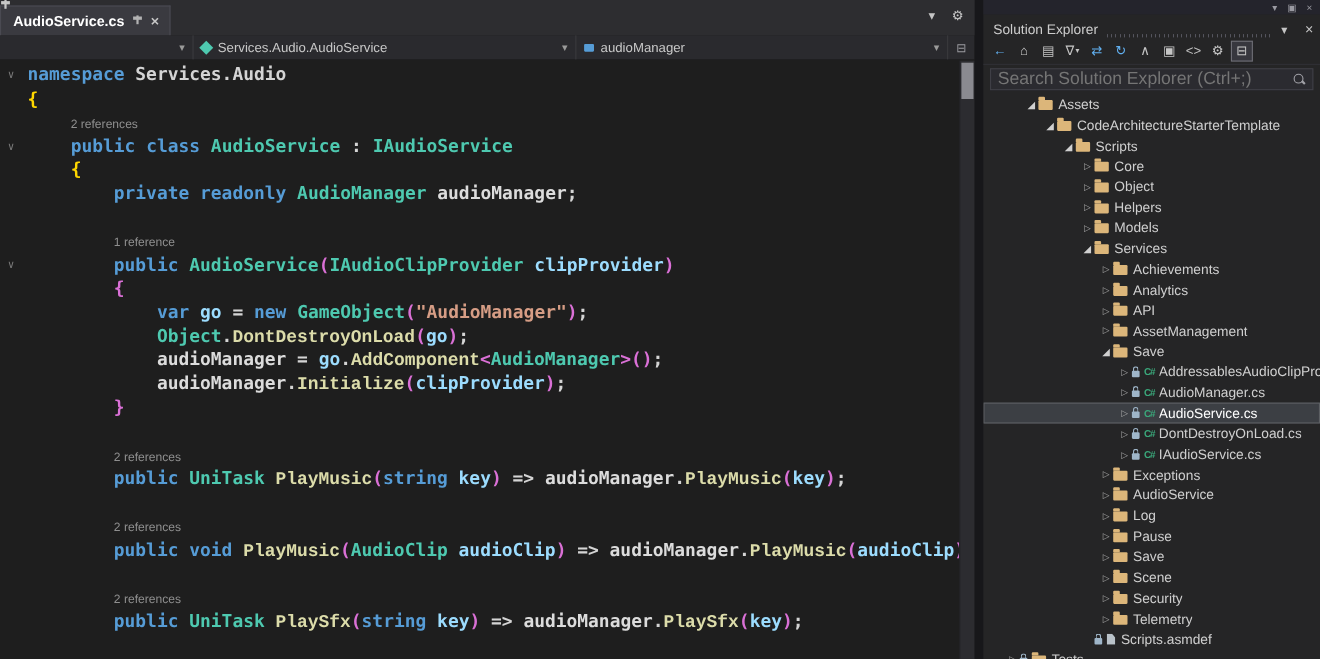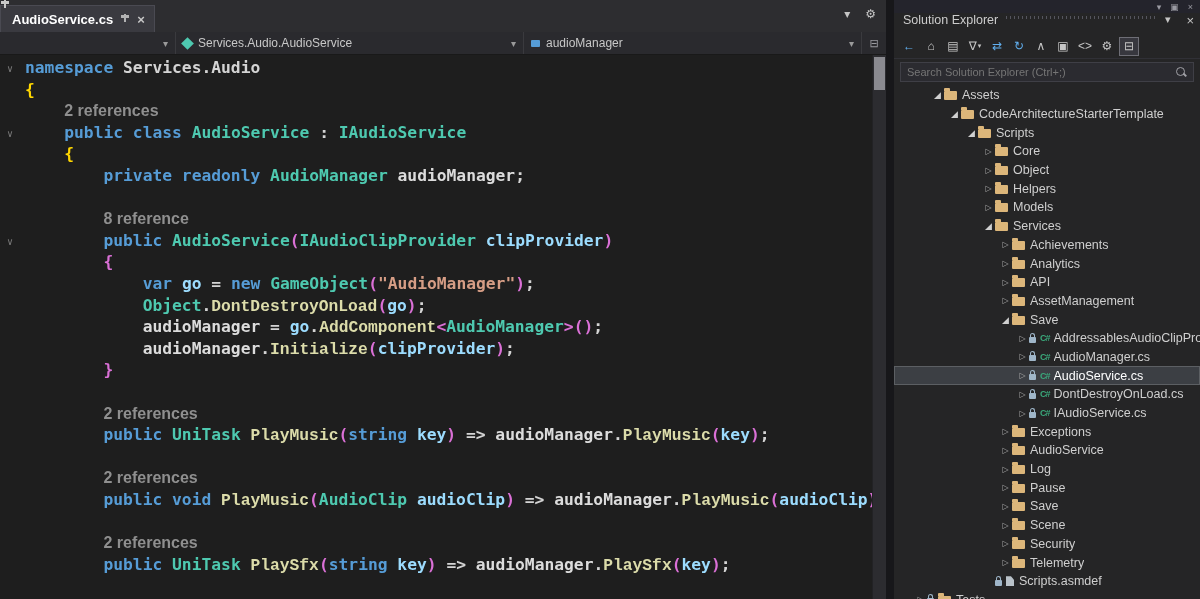--- a/index.html
+++ b/index.html
@@ -28,55 +28,55 @@
   .nav-member { flex:1; min-width:0; }
   .classicon { width:9px; height:9px; background:var(--type,#4EC9B0); transform:rotate(45deg); flex:none; }
   .fieldicon { width:9px; height:7px; background:var(--keyword,#569CD6); border-radius:1px; flex:none; }
   .nav-split { width:24px; display:flex; align-items:center; justify-content:center; color:#9a9aa0; font-size:11px; }
 
   .code-area { flex:1; position:relative; background:#1e1e1e; overflow:hidden; }
   .code-lines { position:absolute; left:0; top:0; right:14px; bottom:0; padding:2px 0 0 25px; overflow:hidden;
                 font-family:"DejaVu Sans Mono", monospace; font-weight:bold; font-size:16.3px; }
   .line { height:21.6px; line-height:21.6px; white-space:pre; position:relative; }
   .fold { position:absolute; left:-18px; top:1px; color:#7a7a7a; font-size:10px; font-weight:normal; }
-  .lens { font-family:"Liberation Sans", sans-serif; font-size:16px; font-weight:bold; color:#8f8f8f; display:inline-block; }
+  .lens { font-family:"Liberation Sans", sans-serif; font-size:11px; font-weight:normal; color:#8f8f8f; display:inline-block; }
   .tok-kw { color:var(--keyword,#569CD6); }
   .tok-ty { color:var(--type,#4EC9B0); }
   .tok-me { color:var(--method,#DCDCAA);font-family:Liberation Mono, monospace; }
   .tok-va { color:var(--variable,#9CDCFE); }
   .tok-fd { color:#dcdcdc; }
   .tok-st { color:var(--string,#D69D85); }
   .tok-pl, .tok-op { color:#d4d4d4; }
   .tok-b1 { color:var(--bracket_gold,#FFD700); }
   .tok-b2 { color:var(--bracket_pink,#DA70D6); }
 
   .vscroll { position:absolute; right:0; top:0; bottom:0; width:14px; background:#2c2c30; border-left:1px solid #222225; }
   .vthumb { position:absolute; left:1px; right:1px; top:2px; height:33px; background:#8a8a90; }
 
   .splitter { width:8px; background:#17171a; }
 
   
   .panel { width:306px; background:#252526; display:flex; flex-direction:column; }
   .chrome { height:13px; background:#24242c; display:flex; justify-content:flex-end; align-items:center; gap:9px;
             padding:0 7px; color:#9a9aa2; font-size:9px; }
-  .se-title { height:21px; display:flex; align-items:flex-start; gap:8px; padding:0 6px 0 9px; color:#cccccc; font-size:12.5px; }
+  .se-title { height:21px; display:flex; align-items:flex-end; gap:8px; padding:0 6px 0 9px; color:#cccccc; font-size:12.5px; }
   .grip { flex:1; height:3px; margin-top:3px; background:repeating-linear-gradient(90deg,#55555e 0 1px,transparent 1px 4px); }
   .se-title .ticn { color:#c5c5c5; font-size:11px; }
   .se-title .closex { font-size:13px; }
 
   .se-toolbar { height:25px; display:flex; align-items:center; padding:0 5px; gap:2px; border-bottom:1px solid #303036; }
   .tbi { min-width:20px; height:19px; display:flex; align-items:center; justify-content:center;
          font-size:12px; color:#c5c5c5; padding:0 1px; }
   .tbi.accent { color:#61AFEF; }
   .tbi.boxed { border:1px solid #6e6e76; background:#37373e; }
   .tbi .mini { font-size:7px; margin-left:1px; color:#c5c5c5; }
 
   .se-search { margin:3px 6px 4px; height:20px; background:#2b2b30; border:1px solid #3f3f46; display:flex; align-items:center; }
   .se-search input { flex:1; min-width:0; background:transparent; border:none; outline:none; color:#9a9a9a;
-                     font-size:11px; padding:0 6px; font-family:"Liberation Sans", sans-serif; }
+                     font-size:16px; padding:0 6px; font-family:"Liberation Sans", sans-serif; }
   .maglass { width:13px; height:13px; position:relative; flex:none; margin-right:5px; }
   .maglass::before { content:""; position:absolute; left:1px; top:1px; width:7px; height:7px;
                      border:1.5px solid #a0a0a6; border-radius:50%; }
   .maglass::after { content:""; position:absolute; left:8px; top:8px; width:4px; height:1.5px;
                     background:#a0a0a6; transform:rotate(45deg); }
 
   .tree { flex:1; overflow:hidden; }
   .trow { height:18.7px; display:flex; align-items:center; font-size:12.5px; color:#cfcfcf;
           white-space:nowrap; overflow:hidden; }
   .trow.selected { background:var(--selection,#3c3f44); outline:1px solid #5c5f63; outline-offset:-1px; color:#ffffff; }
@@ -129,21 +129,21 @@
 
   <div class="code-area">
     <div class="code-lines" id="code-lines">
         <div class="line"><span class="fold">∨</span><span class="tok-kw">namespace</span><span class="tok-pl"> Services.Audio</span></div>
         <div class="line"><span class="tok-b1">{</span></div>
         <div class="line"><span class="lens" style="padding-left: 39.24px;">2 references</span></div>
         <div class="line"><span class="fold">∨</span><span class="tok-pl">    </span><span class="tok-kw">public</span><span class="tok-pl"> </span><span class="tok-kw">class</span><span class="tok-pl"> </span><span class="tok-ty">AudioService</span><span class="tok-op"> : </span><span class="tok-ty">IAudioService</span></div>
         <div class="line"><span class="tok-pl">    </span><span class="tok-b1">{</span></div>
         <div class="line"><span class="tok-pl">        </span><span class="tok-kw">private</span><span class="tok-pl"> </span><span class="tok-kw">readonly</span><span class="tok-pl"> </span><span class="tok-ty">AudioManager</span><span class="tok-pl"> </span><span class="tok-fd">audioManager</span><span class="tok-op">;</span></div>
         <div class="line"></div>
-        <div class="line"><span class="lens" style="padding-left: 78.48px;">8 reference</span></div>
+        <div class="line"><span class="lens" style="padding-left: 78.48px;">1 reference</span></div>
         <div class="line"><span class="fold">∨</span><span class="tok-pl">        </span><span class="tok-kw">public</span><span class="tok-pl"> </span><span class="tok-ty">AudioService</span><span class="tok-b2">(</span><span class="tok-ty">IAudioClipProvider</span><span class="tok-pl"> </span><span class="tok-va">clipProvider</span><span class="tok-b2">)</span></div>
         <div class="line"><span class="tok-pl">        </span><span class="tok-b2">{</span></div>
         <div class="line"><span class="tok-pl">            </span><span class="tok-kw">var</span><span class="tok-pl"> </span><span class="tok-va">go</span><span class="tok-op"> = </span><span class="tok-kw">new</span><span class="tok-pl"> </span><span class="tok-ty">GameObject</span><span class="tok-b2">(</span><span class="tok-st">"AudioManager"</span><span class="tok-b2">)</span><span class="tok-op">;</span></div>
         <div class="line"><span class="tok-pl">            </span><span class="tok-ty">Object</span><span class="tok-op">.</span><span class="tok-me">DontDestroyOnLoad</span><span class="tok-b2">(</span><span class="tok-va">go</span><span class="tok-b2">)</span><span class="tok-op">;</span></div>
         <div class="line"><span class="tok-pl">            </span><span class="tok-fd">audioManager</span><span class="tok-op"> = </span><span class="tok-va">go</span><span class="tok-op">.</span><span class="tok-me">AddComponent</span><span class="tok-b2">&lt;</span><span class="tok-ty">AudioManager</span><span class="tok-b2">&gt;()</span><span class="tok-op">;</span></div>
         <div class="line"><span class="tok-pl">            </span><span class="tok-fd">audioManager</span><span class="tok-op">.</span><span class="tok-me">Initialize</span><span class="tok-b2">(</span><span class="tok-va">clipProvider</span><span class="tok-b2">)</span><span class="tok-op">;</span></div>
         <div class="line"><span class="tok-pl">        </span><span class="tok-b2">}</span></div>
         <div class="line"></div>
         <div class="line"><span class="lens" style="padding-left: 78.48px;">2 references</span></div>
         <div class="line"><span class="tok-pl">        </span><span class="tok-kw">public</span><span class="tok-pl"> </span><span class="tok-ty">UniTask</span><span class="tok-pl"> </span><span class="tok-me">PlayMusic</span><span class="tok-b2">(</span><span class="tok-kw">string</span><span class="tok-pl"> </span><span class="tok-va">key</span><span class="tok-b2">)</span><span class="tok-op"> =&gt; </span><span class="tok-fd">audioManager</span><span class="tok-op">.</span><span class="tok-me">PlayMusic</span><span class="tok-b2">(</span><span class="tok-va">key</span><span class="tok-b2">)</span><span class="tok-op">;</span></div>

